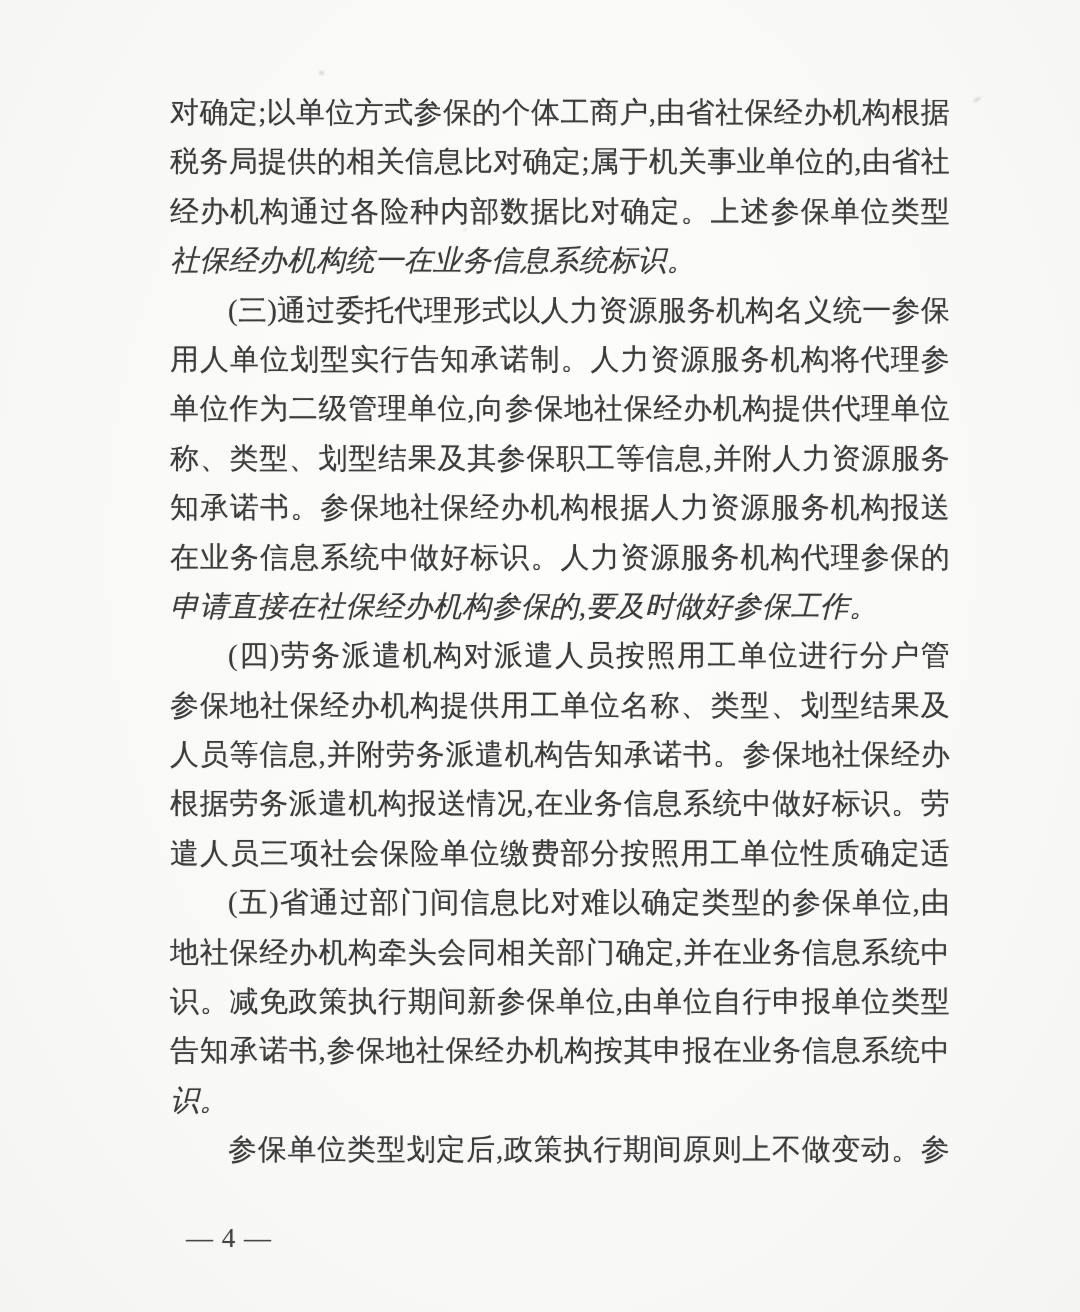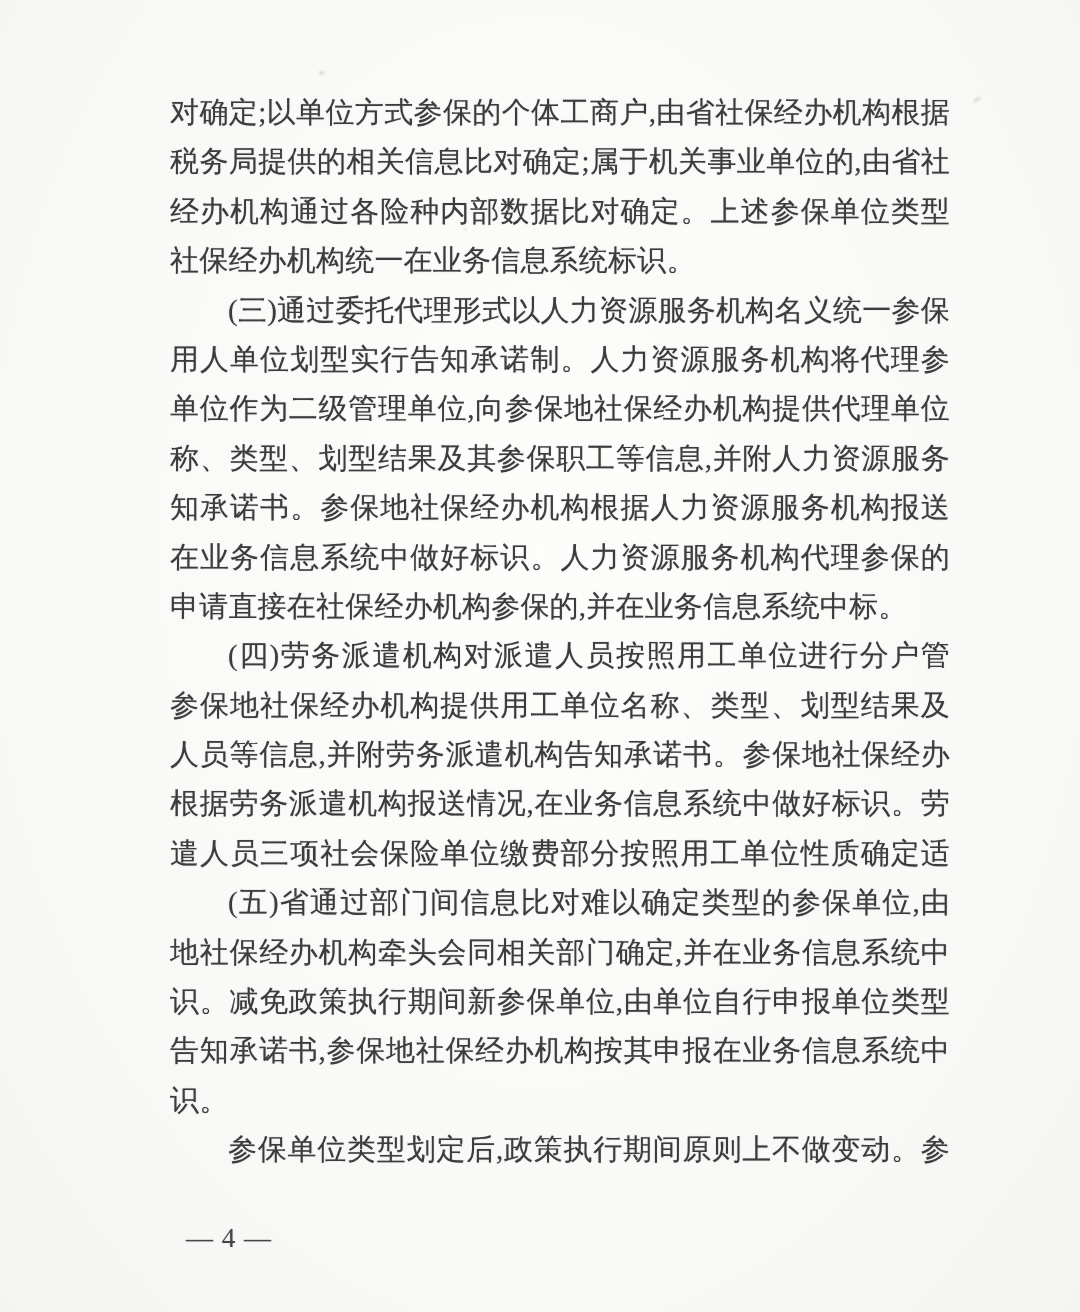--- a/index.html
+++ b/index.html
@@ -35,20 +35,21 @@
     white-space: nowrap;
   }
   .line.fill {
     white-space: normal;
     text-align: justify;
     text-align-last: justify;
     overflow: hidden;
   }
   .line.short {
     text-align: left;
+    font-style: italic;
   }
   .line.indent {
     text-indent: 58px;
   }
   .page-number {
     position: absolute;
     left: 186px;
     top: 1222px;
     color: #454545;
     font-size: 27px;
@@ -81,21 +82,21 @@
     <div class="line fill">对确定;以单位方式参保的个体工商户,由省社保经办机构根据省</div>
     <div class="line fill">税务局提供的相关信息比对确定;属于机关事业单位的,由省社保</div>
     <div class="line fill">经办机构通过各险种内部数据比对确定。上述参保单位类型由省</div>
     <div class="line short">社保经办机构统一在业务信息系统标识。</div>
     <div class="line fill indent">(三)通过委托代理形式以人力资源服务机构名义统一参保的</div>
     <div class="line fill">用人单位划型实行告知承诺制。人力资源服务机构将代理参保的</div>
     <div class="line fill">单位作为二级管理单位,向参保地社保经办机构提供代理单位名</div>
     <div class="line fill">称、类型、划型结果及其参保职工等信息,并附人力资源服务机构告</div>
     <div class="line fill">知承诺书。参保地社保经办机构根据人力资源服务机构报送情况,</div>
     <div class="line fill">在业务信息系统中做好标识。人力资源服务机构代理参保的单位</div>
-    <div class="line short">申请直接在社保经办机构参保的,并在业务信息系统中标。</div>
+    <div class="line short">申请直接在社保经办机构参保的,要及时做好参保工作。</div>
     <div class="line fill indent">(四)劳务派遣机构对派遣人员按照用工单位进行分户管理,向</div>
     <div class="line fill">参保地社保经办机构提供用工单位名称、类型、划型结果及其派遣</div>
     <div class="line fill">人员等信息,并附劳务派遣机构告知承诺书。参保地社保经办机构</div>
     <div class="line fill">根据劳务派遣机构报送情况,在业务信息系统中做好标识。劳务派</div>
     <div class="line fill">遣人员三项社会保险单位缴费部分按照用工单位性质确定适用的</div>
     <div class="line fill indent">(五)省通过部门间信息比对难以确定类型的参保单位,由参保</div>
     <div class="line fill">地社保经办机构牵头会同相关部门确定,并在业务信息系统中标</div>
     <div class="line fill">识。减免政策执行期间新参保单位,由单位自行申报单位类型并附</div>
     <div class="line fill">告知承诺书,参保地社保经办机构按其申报在业务信息系统中标</div>
     <div class="line short">识。</div>

